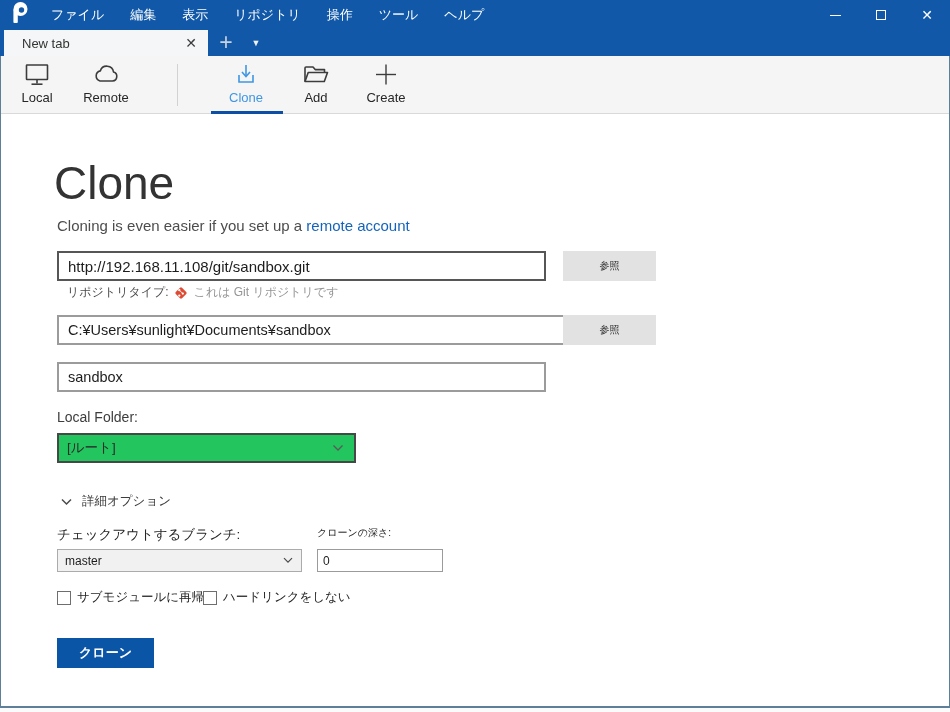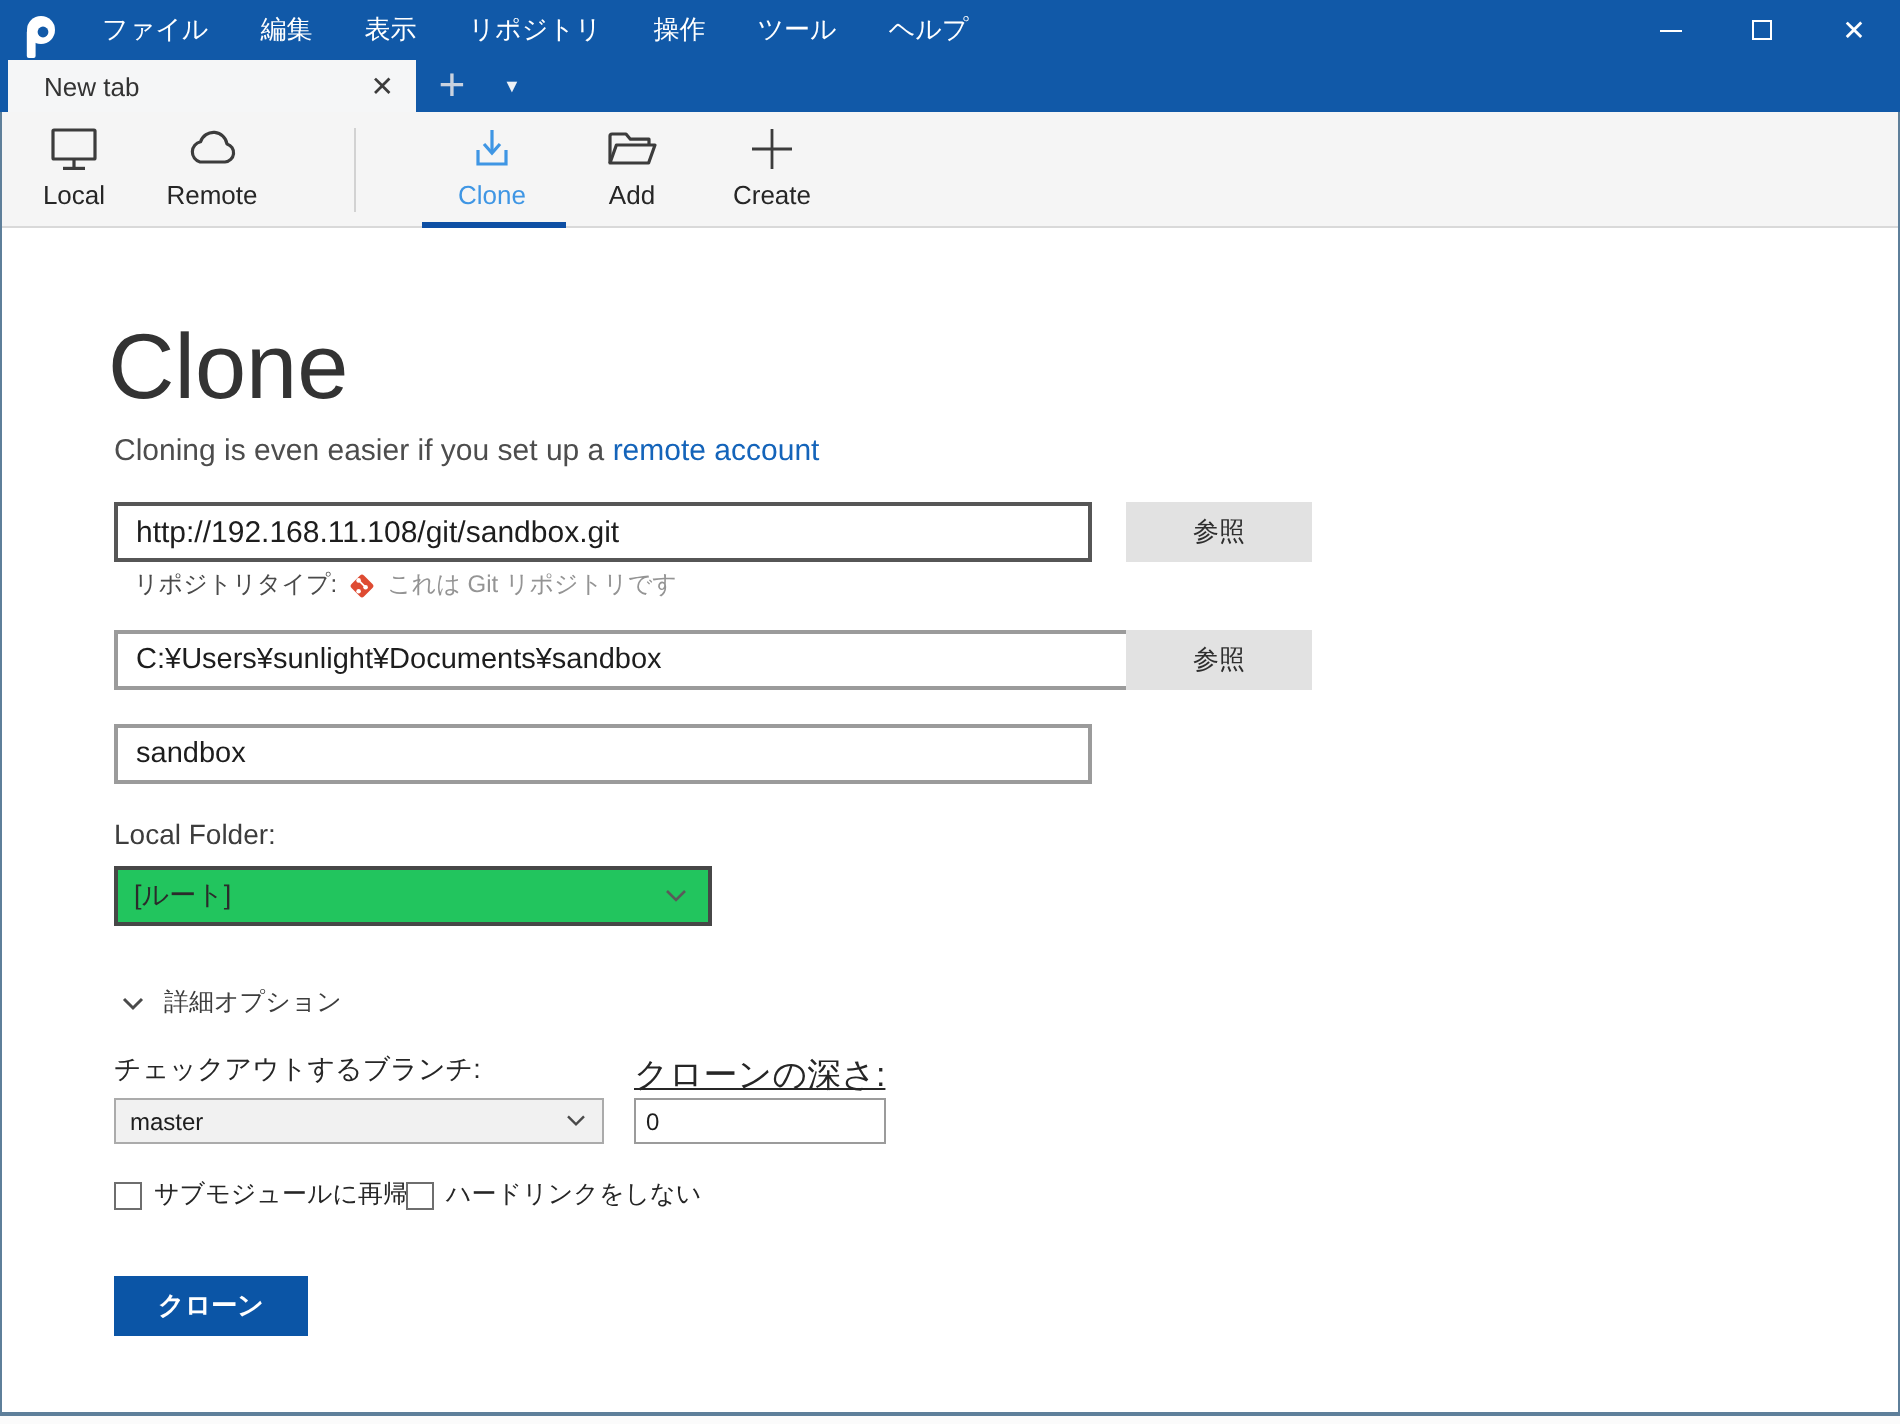--- a/index.html
+++ b/index.html
@@ -7,21 +7,21 @@
   body {
     position:relative;
     font-family:"Liberation Sans","DejaVu Sans",sans-serif;
     background:#ffffff;
     overflow:hidden;
   }
 
   
   .titlebar {
     position:absolute; left:0; top:0; width:950px; height:30px;
-    background:#1159A8; display:flex; align-items:flex-end;
+    background:#1159A8; display:flex; align-items:flex-start;
   }
   .logo { margin-left:10px; width:20px; height:24px; flex:0 0 auto; }
   .menu { display:flex; margin-left:8px; height:30px; }
   .menu-item {
     color:#ffffff; font-size:13px; line-height:30px; padding:0 13px;
     white-space:nowrap; cursor:default;
   }
   .win-controls { position:absolute; right:0; top:0; height:30px; display:flex; }
   .win-btn {
     width:46px; height:30px; display:flex; align-items:center; justify-content:center;
@@ -86,21 +86,21 @@
     position:absolute; height:30px; background:#fff;
     font-family:"Liberation Sans","DejaVu Sans",sans-serif;
     color:#1d1d1d; outline:none;
   }
   .url-input   { left:57px; top:251px; width:489px; border:2px solid #565656; font-size:15px; padding:0 9px; }
   .dest-input  { left:57px; top:315px; width:517px; border:2px solid #9b9b9b; font-size:14.5px; padding:0 9px; }
   .name-input  { left:57px; top:362px; width:489px; border:2px solid #9b9b9b; font-size:14.5px; padding:0 9px; }
 
   .browse-btn {
     position:absolute; left:563px; width:93px; height:30px;
-    background:#e2e2e2; border:none; font-size:13px; color:#2e2e2e;
+    background:#e2e2e2; border:none; font-size:10px; color:#2e2e2e;
     font-family:"Liberation Sans","DejaVu Sans",sans-serif; cursor:pointer;
   }
   .browse-1 { top:251px; }
   .browse-2 { top:315px; }
 
   .repo-type-row {
     position:absolute; left:67px; top:285px; height:15px;
     display:flex; align-items:center; font-size:12px;text-align:center;
   }
   .repo-type-label { color:#4a4a4a; margin-right:5px; }
@@ -120,21 +120,21 @@
   .dropdown .dd-text { flex:1; }
   .dropdown .dd-chevron { margin-right:10px; }
 
   .advanced-row {
     position:absolute; left:61px; top:493px; display:flex; align-items:center; cursor:pointer;
   }
   .advanced-chevron { margin-right:10px; }
   .advanced-label { font-size:12.5px; color:#3d3d3d; }
 
   .branch-label { position:absolute; left:57px;  top:526px; font-size:13.5px; color:#262626; }
-  .depth-label  { position:absolute; left:317px; top:526px; font-size:17px; color:#262626;text-decoration:underline; }
+  .depth-label  { position:absolute; left:317px; top:526px; font-size:10px; color:#262626; }
 
   .branch-select {
     left:57px; top:549px; width:245px; height:23px;
     background:#f1f1f1; border:1px solid #ababab; font-size:12px; color:#1d1d1d; padding-left:7px;
   }
   .branch-select .dd-chevron { margin-right:8px; }
   .depth-input {
     left:317px; top:549px; width:126px; height:23px;
     border:1px solid #9b9b9b; font-size:12px; padding:0 5px;
   }

